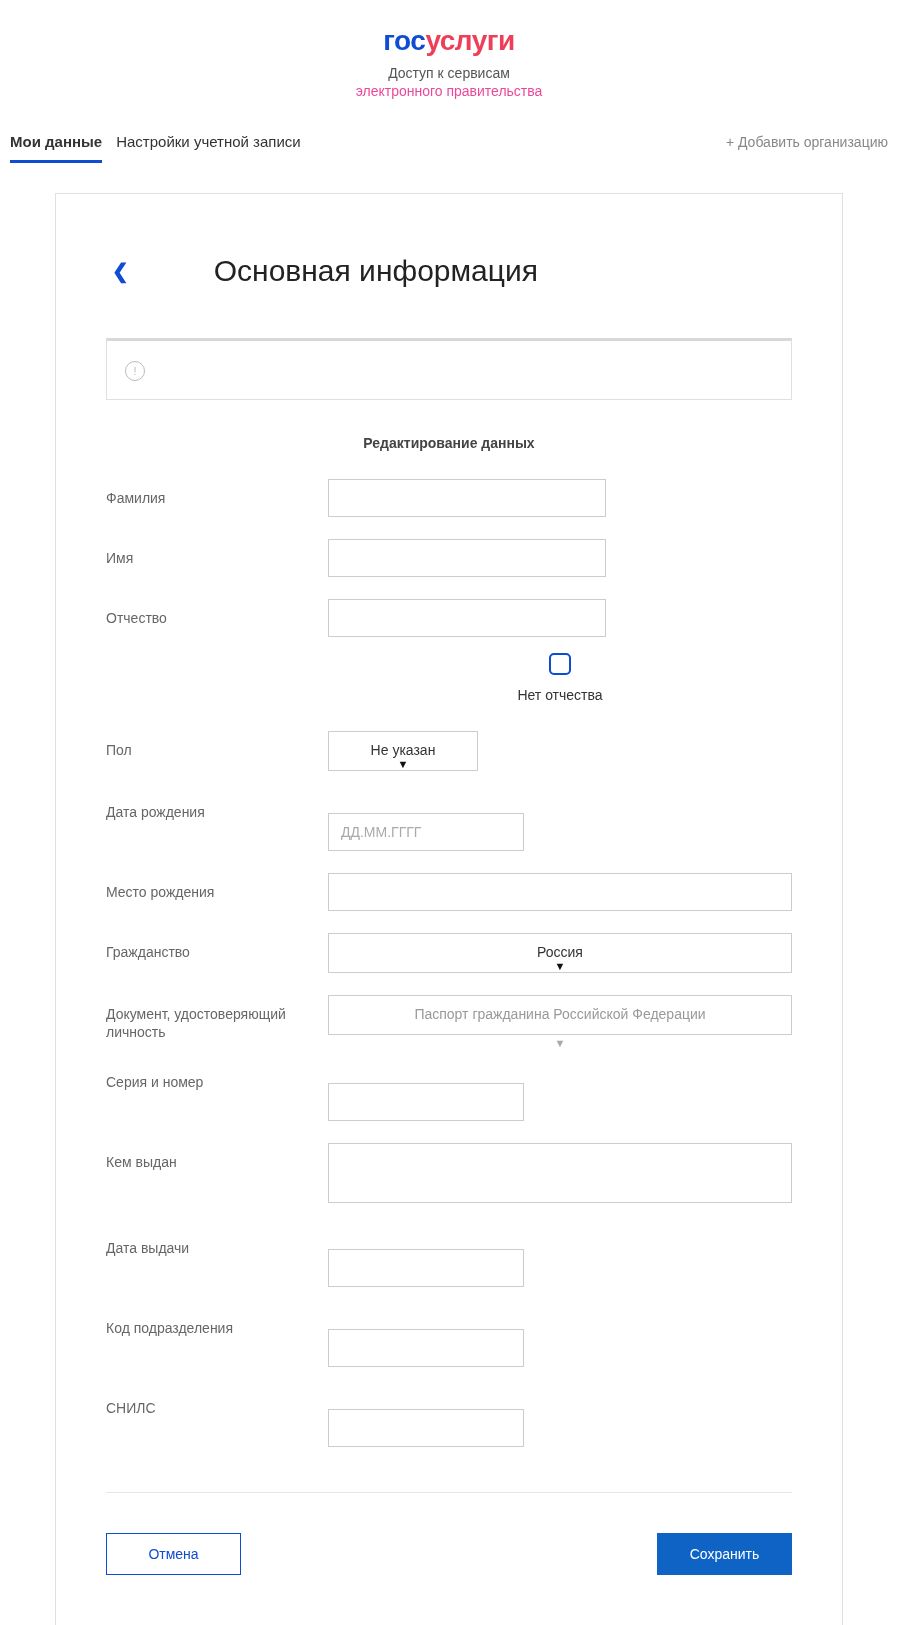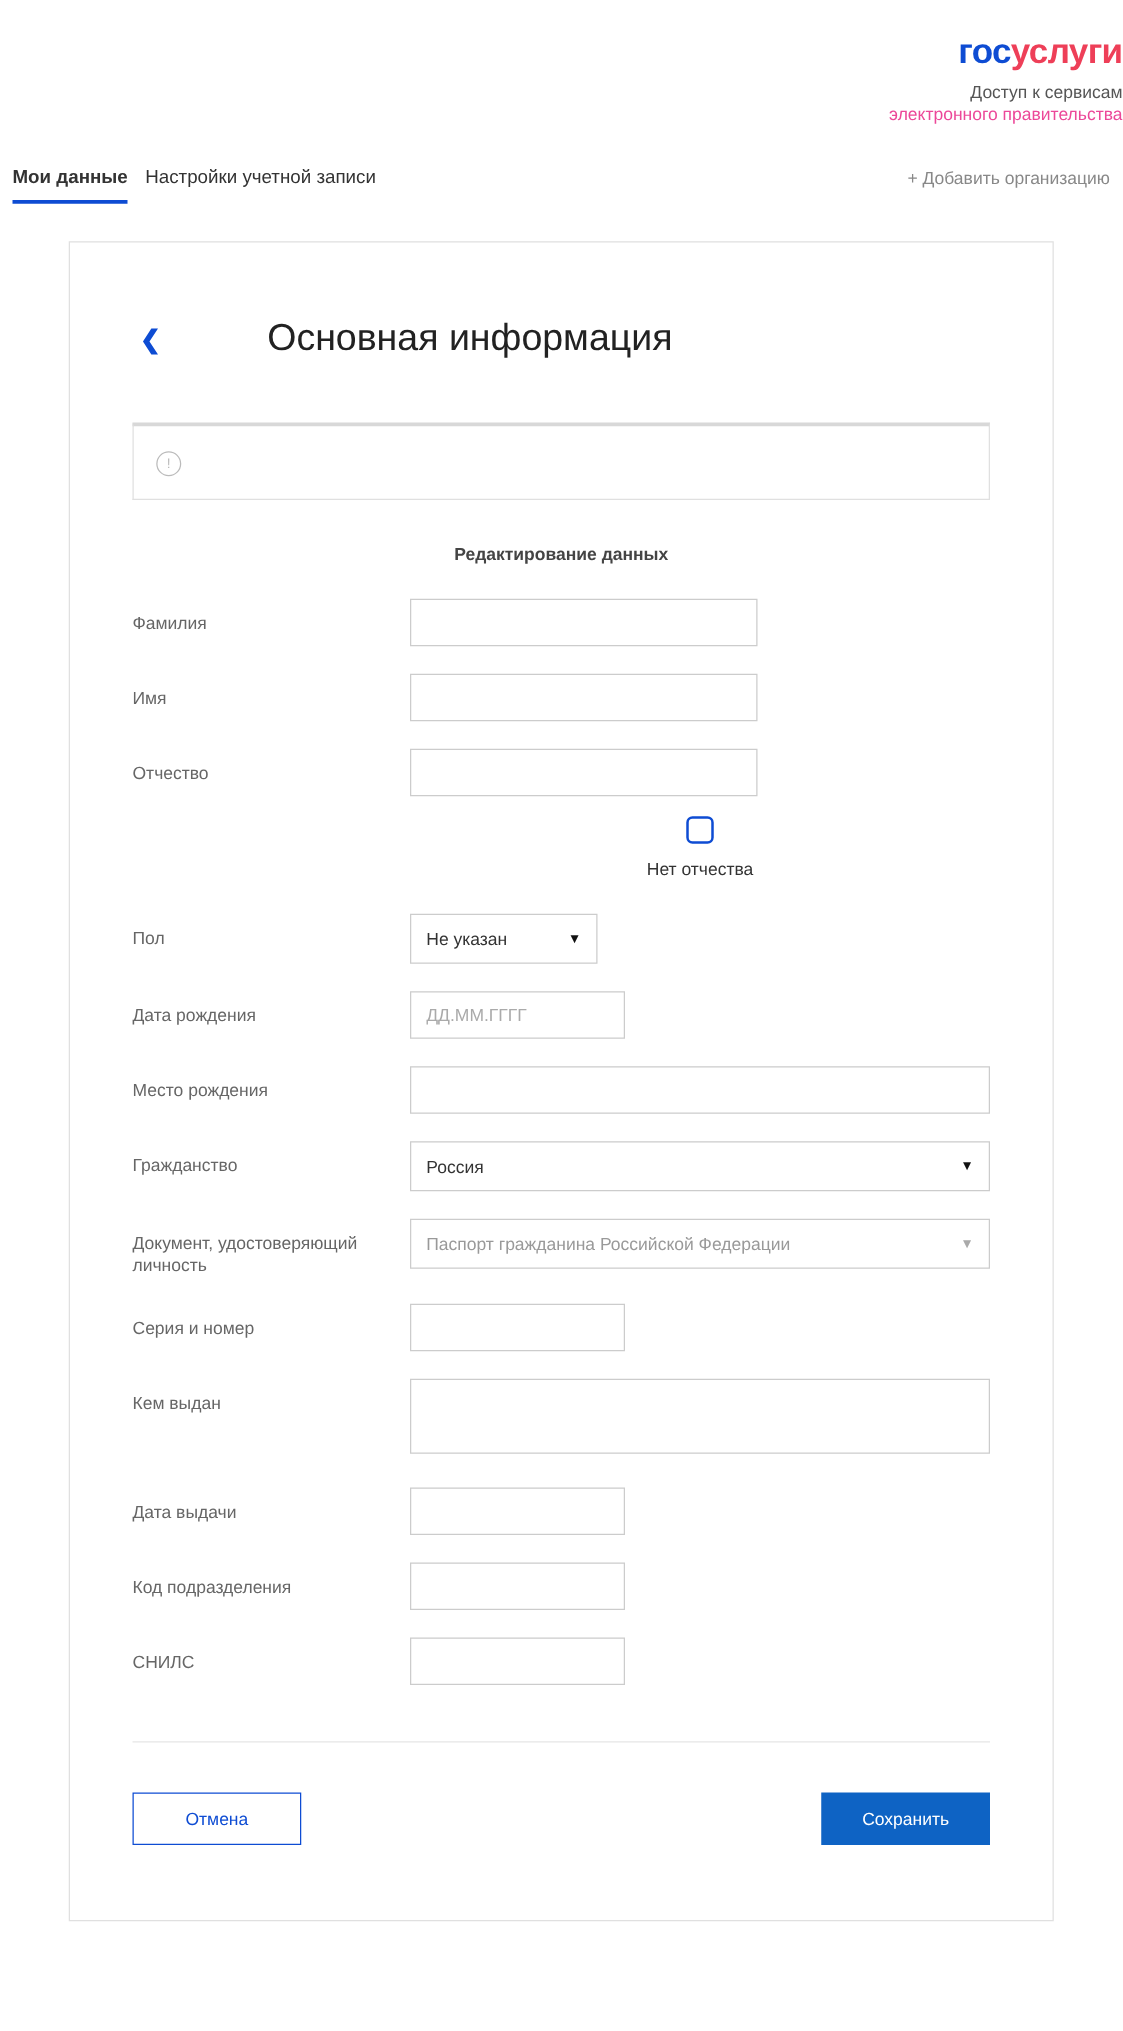--- a/index.html
+++ b/index.html
@@ -3,21 +3,21 @@
 <meta charset="utf-8">
 <style>
   * { box-sizing: border-box; margin: 0; padding: 0; }
   body {
     font-family: Arial, Helvetica, sans-serif;
     background: #fff;
     color: #333;
     width: 898px;
   }
   .header {
-    text-align: right;
+    text-align: center;
     padding: 25px 0 12px 0;
   }
   .logo {
     font-size: 28px;
     font-weight: bold;
     letter-spacing: -0.5px;
   }
   .logo .blue { color: #0e4cd3; }
   .logo .red { color: #ee3f58; }
   .sub1 { font-size: 14px; color: #555; margin-top: 8px; }
@@ -120,24 +120,25 @@
   .form-field { flex: 1; }
 
   input.txt, .select, textarea.txt {
     font-size: 14px;
     font-family: inherit;
     border: 1px solid #ccc;
     padding: 10px 12px;
     background: #fff;
     color: #333;
     outline: none;
+    flex-direction: column;
   }
   input.txt::placeholder { color: #aaa; }
   .w-md { width: 278px; }
-  .w-sm { width: 172px; }
+  .w-sm { width: 196px; margin-top: 20px; }
   .w-full { width: 100%; }
   textarea.txt { height: 60px; resize: none; }
 
   .select {
     position: relative;
     display: flex;
     align-items: center;
     justify-content: space-between;
     cursor: pointer;
     height: 40px;

